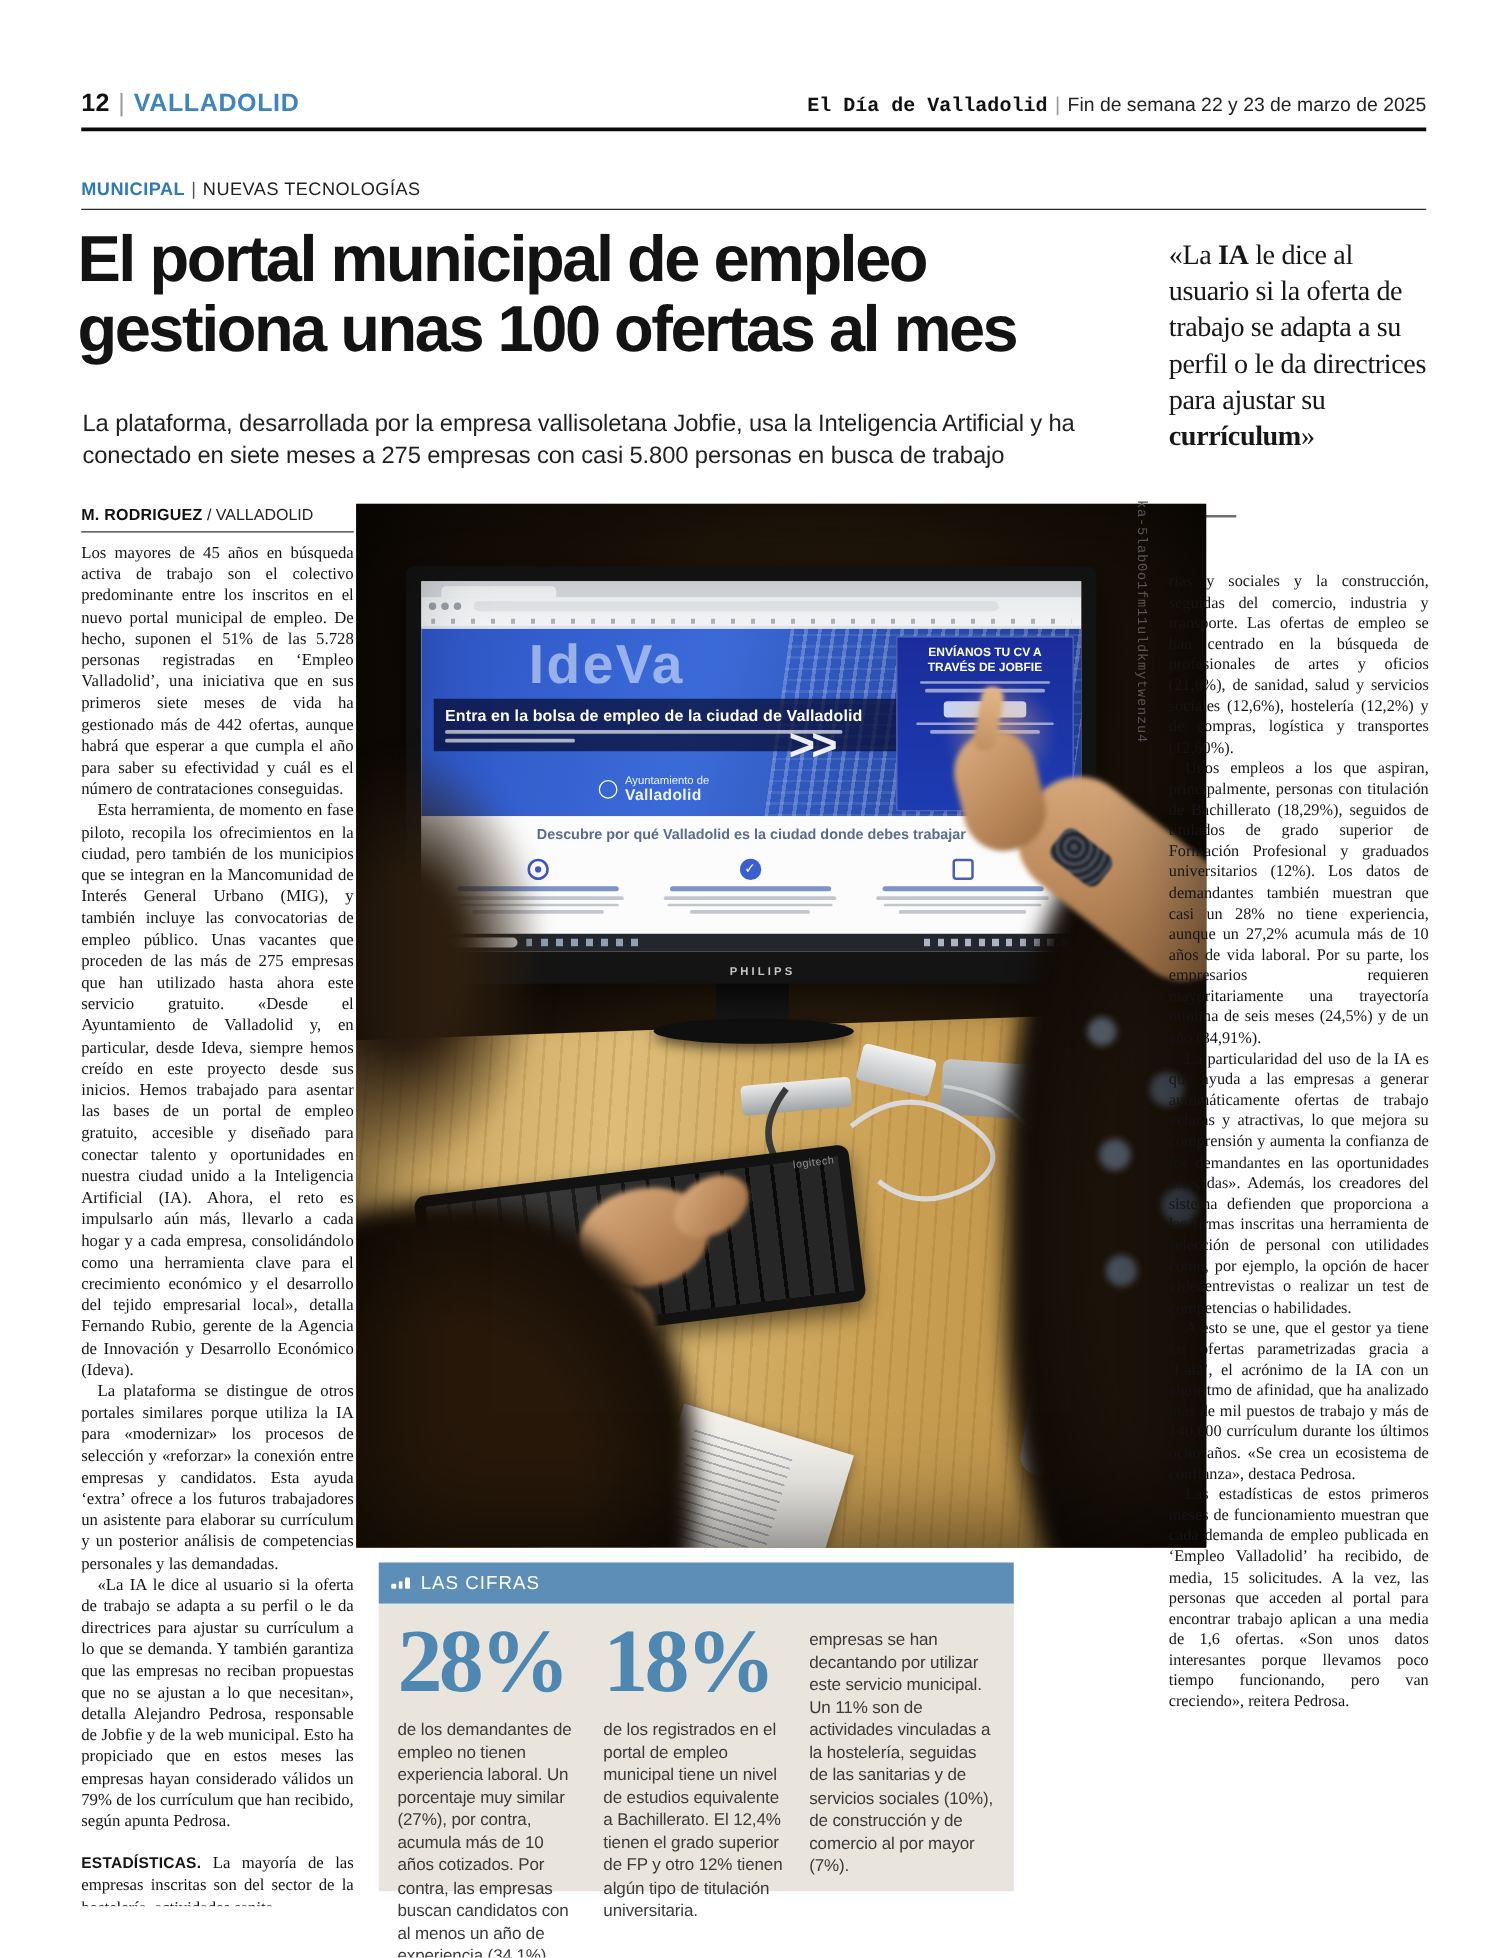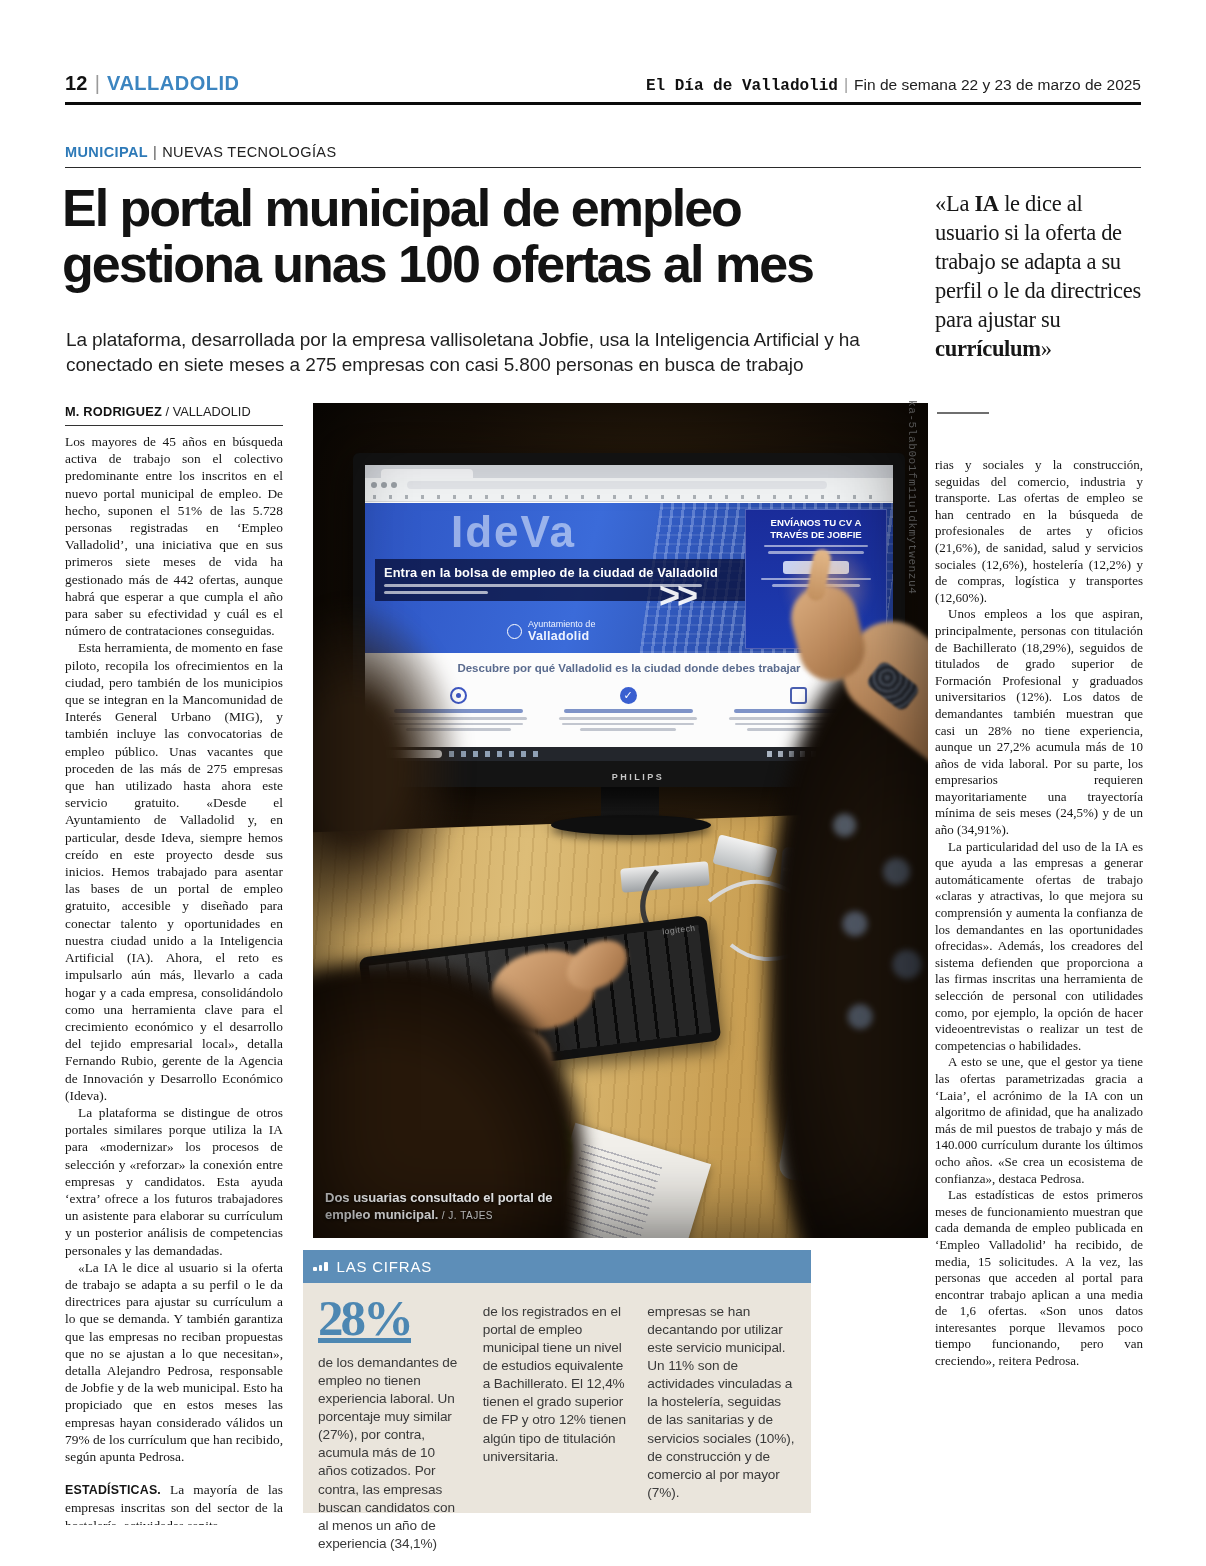--- a/index.html
+++ b/index.html
@@ -59,21 +59,21 @@
     text-align:justify; color:#151515; overflow:hidden;
   }
   .col p { text-indent:13px; }
   .col p:first-child { text-indent:0; }
   .left-col  { left:65px;  top:433px; width:218px; height:1092px; font-size:13.4px; line-height:17.2px; }
   .right-col { left:935px; top:457px; width:208px; height:1052px; font-size:13px;   line-height:16.6px; }
   .stats-p { margin-top:16px; text-indent:0 !important; }
   .stats-lead { font-family:"Liberation Sans","DejaVu Sans",sans-serif; font-weight:bold; font-size:12.4px; letter-spacing:.2px; }
 
   
-  .photo { left:285px; top:403px; width:615px; height:835px; background:#0c0906; overflow:hidden;margin-left:28px; }
+  .photo { left:285px; top:403px; width:680px; height:835px; background:#0c0906; overflow:hidden; }
   .photo > div, .photo > svg { position:absolute; }
   .ph-bg { inset:0; background:radial-gradient(ellipse at 55% 28%, #33230f 0%, #1a1108 45%, #090603 100%); }
   .desk { left:-25px; top:418px; width:700px; height:460px; transform:rotate(-2deg);
     background:
       repeating-linear-gradient(96deg, rgba(120,80,20,.15) 0 2px, transparent 2px 14px),
       linear-gradient(100deg,#c9a159,#ddbd78 32%,#caa054 62%,#b68a42);
   }
   .mousepad { right:-50px; top:640px; width:190px; height:150px; background:#cdd0cb; border-radius:14px; transform:rotate(9deg); opacity:.85; }
 
   .stand-neck { left:288px; top:372px; width:58px; height:52px; background:linear-gradient(#0a0a0a,#1f1f1f); }
@@ -192,21 +192,21 @@
   
   .cifras { left:303px; top:1250px; width:508px; }
   .cif-bar { height:33px; background:#5d8eb8; color:#fff; display:flex; align-items:center; padding:0 10px; }
   .cif-icon { display:flex; align-items:flex-end; gap:2px; margin-right:9px; }
   .cif-icon i { display:block; width:3.5px; background:#fff; border-radius:1px; }
   .cif-icon i:nth-child(1){ height:4px; } .cif-icon i:nth-child(2){ height:6px; } .cif-icon i:nth-child(3){ height:9px; }
   .cif-title { font-size:15px; letter-spacing:.8px; }
   .cif-body { height:230px; background:#eae5dc; display:flex; gap:15px; padding:10px 14px 0 15px; }
   .cif-item { width:198px; }
   .cif-num { font-family:"Liberation Serif","DejaVu Serif",serif; font-weight:bold; color:#4d87b2;
-    font-size:51px; line-height:1.0; letter-spacing:-3px;text-decoration:underline; }
+    font-size:72px; line-height:1.0; letter-spacing:-3px; }
   .cif-txt { margin-top:10px; font-size:13.6px; line-height:1.33; color:#3a3a3a; letter-spacing:-.1px; }
 </style>
 </head>
 <body>
 
 <div class="abs hdr-left">
   <span class="pg">12</span><span class="sep">|</span><span class="sec">VALLADOLID</span>
 </div>
 <div class="abs hdr-right">
   <span class="mast">El Día de Valladolid</span><span class="sep">|</span><span class="date">Fin de semana 22 y 23 de marzo de 2025</span>
@@ -351,23 +351,20 @@
   <div class="hair-l-bot"></div>
   <div class="hair-r"></div>
   <div class="plant"></div>
 
   <div class="touch-glow"></div>
   <div class="point-arm skin"></div>
   <div class="point-hand skin"></div>
   <div class="point-finger"></div>
   <div class="watch"></div>
 
-  <div class="ph-caption">
-    <span>Dos usuarias consultado el portal de empleo municipal.</span><span class="ph-credit"> / J. TAJES</span>
-  </div>
 </div>
 
 <div class="abs watermark">ka-5lab0o1fm11uldkmytwenzu4</div>
 
 <div class="abs col right-col">
   <p>rias y sociales y la construcción, seguidas del comercio, industria y transporte. Las ofertas de empleo se han centrado en la búsqueda de profesionales de artes y oficios (21,6%), de sanidad, salud y servicios sociales (12,6%), hostelería (12,2%) y de compras, logística y transportes (12,60%).</p>
   <p>Unos empleos a los que aspiran, principalmente, personas con titulación de Bachillerato (18,29%), seguidos de titulados de grado superior de Formación Profesional y graduados universitarios (12%). Los datos de demandantes también muestran que casi un 28% no tiene experiencia, aunque un 27,2% acumula más de 10 años de vida laboral. Por su parte, los empresarios requieren mayoritariamente una trayectoría mínima de seis meses (24,5%) y de un año (34,91%).</p>
   <p>La particularidad del uso de la IA es que ayuda a las empresas a generar automáticamente ofertas de trabajo «claras y atractivas, lo que mejora su comprensión y aumenta la confianza de los demandantes en las oportunidades ofrecidas». Además, los creadores del sistema defienden que proporciona a las firmas inscritas una herramienta de selección de personal con utilidades como, por ejemplo, la opción de hacer videoentrevistas o realizar un test de competencias o habilidades.</p>
   <p>A esto se une, que el gestor ya tiene las ofertas parametrizadas gracia a ‘Laia’, el acrónimo de la IA con un algoritmo de afinidad, que ha analizado más de mil puestos de trabajo y más de 140.000 currículum durante los últimos ocho años. «Se crea un ecosistema de confianza», destaca Pedrosa.</p>
   <p>Las estadísticas de estos primeros meses de funcionamiento muestran que cada demanda de empleo publicada en ‘Empleo Valladolid’ ha recibido, de media, 15 solicitudes. A la vez, las personas que acceden al portal para encontrar trabajo aplican a una media de 1,6 ofertas. «Son unos datos interesantes porque llevamos poco tiempo funcionando, pero van creciendo», reitera Pedrosa.</p>
@@ -381,19 +378,20 @@
         <i></i>
       </span>
     <span class="cif-title">LAS CIFRAS</span>
   </div>
   <div class="cif-body">
     <div class="cif-item">
       <div class="cif-num">28%</div>
       <div class="cif-txt">de los demandantes de empleo no tienen experiencia laboral. Un porcentaje muy similar (27%), por contra, acumula más de 10 años cotizados. Por contra, las empresas buscan candidatos con al menos un año de experiencia (34,1%)</div>
     </div>
     <div class="cif-item">
+      <div class="cif-num">18%</div>
       <div class="cif-txt">de los registrados en el portal de empleo municipal tiene un nivel de estudios equivalente a Bachillerato. El 12,4% tienen el grado superior de FP y otro 12% tienen algún tipo de titulación universitaria.</div>
     </div>
     <div class="cif-item">
       <div class="cif-txt">empresas se han decantando por utilizar este servicio municipal. Un 11% son de actividades vinculadas a la hostelería, seguidas de las sanitarias y de servicios sociales (10%), de construcción y de comercio al por mayor (7%).</div>
     </div>
   </div>
 </div>
 
 </body></html>

